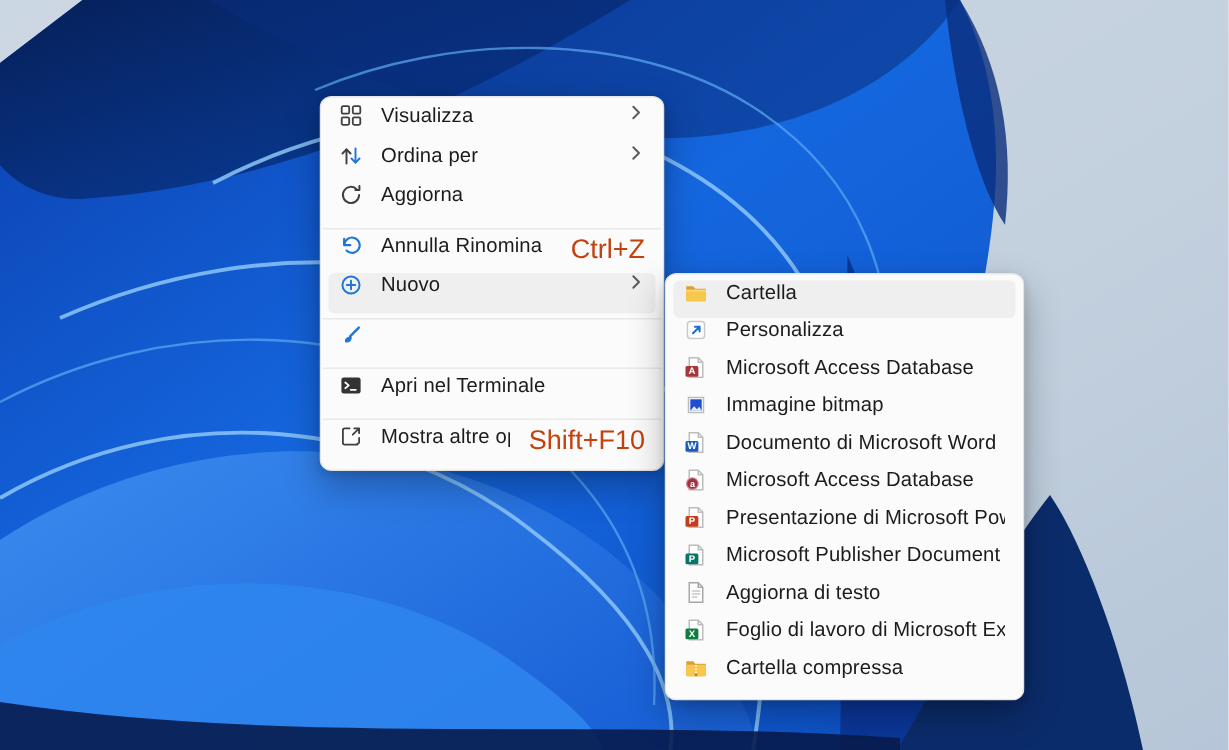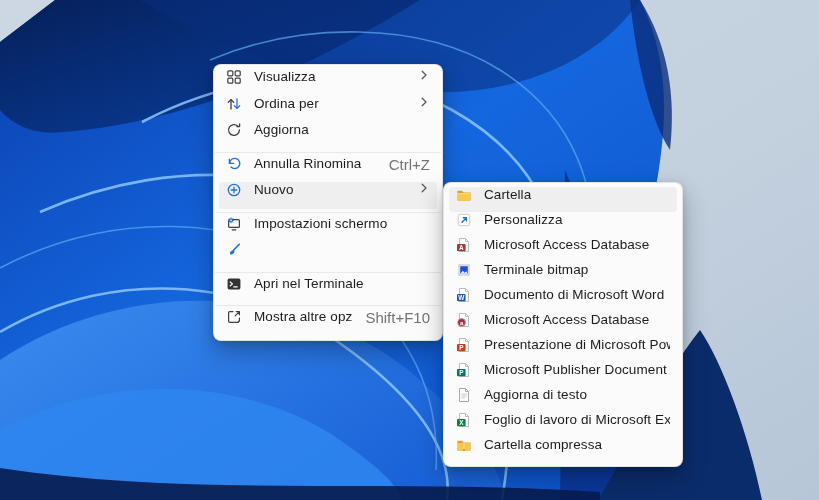--- a/index.html
+++ b/index.html
@@ -24,21 +24,21 @@
     display:flex;align-items:flex-start;
     height:26.5px;margin:0 5px;padding:0 7px;
     border-radius:4px;cursor:default;
     font-size:13.5px;color:#1c1c1c;
   }
   #new-submenu .menu-row{height:25px;}
   .menu-row.highlighted{background:#efefef;}
   .mi-icon{width:16px;height:16px;flex:0 0 16px;margin-right:12px;display:flex;align-items:center;justify-content:center;}
   .mi-icon svg{width:16px;height:16px;display:block;}
   .mi-label{flex:1 1 auto;white-space:nowrap;overflow:hidden;letter-spacing:.1px;}
-  .mi-shortcut{font-size:15px;color:#737373;margin-left:12px;}
+  .mi-shortcut{font-size:18px;color:#c2410c;margin-left:12px;}
   .mi-chevron{margin-left:12px;display:flex;align-items:center;}
   .mi-chevron svg{width:12px;height:12px;}
   .menu-sep{height:1px;background:#e9e9e9;margin:3px 1px;}
 </style>
 </head>
 <body>
 
 <div id="screen">
 
   <svg id="wallpaper" viewBox="0 0 819 500" preserveAspectRatio="none" aria-hidden="true">
@@ -157,34 +157,20 @@
         <span class="mi-chevron">
           <svg viewBox="0 0 12 12" fill="none" stroke="#5a5a5a" stroke-width="1.3" stroke-linecap="round" stroke-linejoin="round">
             <path d="M4.2 2.2 8 6l-3.8 3.8"></path>
           </svg>
         </span>
       </div>
       <div class="menu-sep"></div>
       <div class="menu-row">
         <span class="mi-icon">
           <svg viewBox="0 0 16 16" fill="none">
-            <rect x="2.6" y="3.6" width="10.8" height="7.8" rx="1" stroke="#3f3f3f" stroke-width="1.2"></rect>
-            <path d="M6.2 13.8h3.6" stroke="#3f3f3f" stroke-width="1.2" stroke-linecap="round"></path>
-            <circle cx="5" cy="4.4" r="2.1" fill="#2176d4"></circle>
-            <circle cx="5" cy="4.4" r="0.8" fill="#fbfbfb"></circle>
-            <g stroke="#2176d4" stroke-width="1">
-              <path d="M5 1.5v1M5 6.3v1M2.1 4.4h1M6.9 4.4h1M3 2.4l.7.7M6.3 5.7l.7.7M7 2.4l-.7.7M3.7 5.7l-.7.7"></path>
-            </g>
-          </svg>
-        </span>
-        <span class="mi-label">Impostazioni schermo</span>
-      </div>
-      <div class="menu-row">
-        <span class="mi-icon">
-          <svg viewBox="0 0 16 16" fill="none">
             <path d="M13.2 2.4 7.4 8.3" stroke="#2176d4" stroke-width="1.6" stroke-linecap="round"></path>
             <path d="M7.6 8.1c-.9.3-1.8.5-2.6 1.1-.9.7-1.3 1.9-.9 3 1.2.4 2.5.2 3.4-.7.7-.7.9-1.6 1.1-2.5z" fill="#2176d4"></path>
           </svg>
         </span>
       </div>
       <div class="menu-sep"></div>
       <div class="menu-row">
         <span class="mi-icon">
           <svg viewBox="0 0 16 16">
             <rect x="1.6" y="2.6" width="12.8" height="10.8" rx="1.6" fill="#333333"></rect>
@@ -239,21 +225,21 @@
         <span class="mi-label">Microsoft Access Database</span>
       </div>
       <div class="menu-row">
         <span class="mi-icon">
           <svg viewBox="0 0 16 16">
             <rect x="3" y="3" width="10" height="10" fill="#fff" stroke="#bcbcbc"></rect>
             <rect x="4.2" y="4.2" width="7.6" height="7.6" fill="#1f4fd0"></rect>
             <path d="M4.2 11.8l2.6-3 1.8 2 1.6-1.6 1.6 2.6z" fill="#e8eefc"></path>
           </svg>
         </span>
-        <span class="mi-label">Terminale bitmap</span>
+        <span class="mi-label">Immagine bitmap</span>
       </div>
       <div class="menu-row">
         <span class="mi-icon">
           <svg viewBox="0 0 16 16">
             <path d="M3.5 1.5h6l3 3v10h-9z" fill="#fff" stroke="#bcbcbc"></path>
             <path d="M9.5 1.5v3h3" fill="none" stroke="#bcbcbc"></path>
             <rect x="1" y="7" width="8.6" height="7.2" rx="1" fill="#185abd"></rect>
             <text x="5.3" y="12.6" font-size="6.4" font-weight="bold" fill="#fff" text-anchor="middle" font-family="Liberation Sans,sans-serif">W</text>
           </svg>
         </span>

